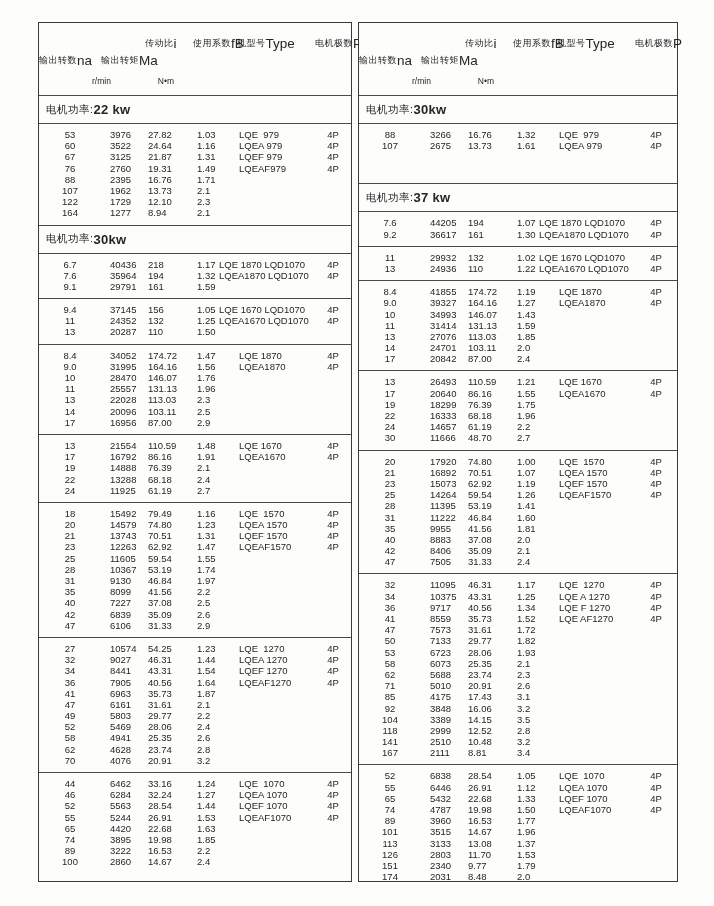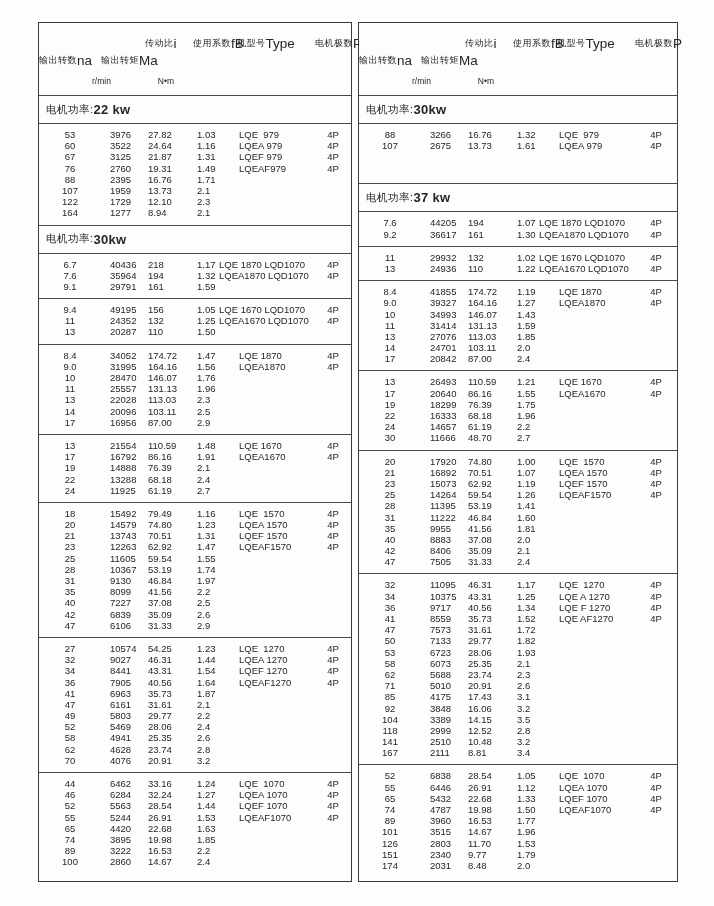--- a/index.html
+++ b/index.html
@@ -86,35 +86,35 @@
       <div class="sec-title">
         <span class="sec-label">电机功率:</span>
         <b class="sec-val">22 kw</b>
       </div>
       <div class="block">
         <div class="row"><span class="c na">53</span><span class="c ma">3976</span><span class="c ratio">27.82</span><span class="c fb">1.03</span><span class="c type">LQE  979</span><span class="c poles">4P</span></div>
         <div class="row"><span class="c na">60</span><span class="c ma">3522</span><span class="c ratio">24.64</span><span class="c fb">1.16</span><span class="c type">LQEA 979</span><span class="c poles">4P</span></div>
         <div class="row"><span class="c na">67</span><span class="c ma">3125</span><span class="c ratio">21.87</span><span class="c fb">1.31</span><span class="c type">LQEF 979</span><span class="c poles">4P</span></div>
         <div class="row"><span class="c na">76</span><span class="c ma">2760</span><span class="c ratio">19.31</span><span class="c fb">1.49</span><span class="c type">LQEAF979</span><span class="c poles">4P</span></div>
         <div class="row"><span class="c na">88</span><span class="c ma">2395</span><span class="c ratio">16.76</span><span class="c fb">1.71</span><span class="c type"></span><span class="c poles"></span></div>
-        <div class="row"><span class="c na">107</span><span class="c ma">1959</span><span class="c ratio">13.73</span><span class="c fb">2.1</span><span class="c type"></span><span class="c poles"></span></div>
+        <div class="row"><span class="c na">107</span><span class="c ma">1962</span><span class="c ratio">13.73</span><span class="c fb">2.1</span><span class="c type"></span><span class="c poles"></span></div>
         <div class="row"><span class="c na">122</span><span class="c ma">1729</span><span class="c ratio">12.10</span><span class="c fb">2.3</span><span class="c type"></span><span class="c poles"></span></div>
         <div class="row"><span class="c na">164</span><span class="c ma">1277</span><span class="c ratio">8.94</span><span class="c fb">2.1</span><span class="c type"></span><span class="c poles"></span></div>
       </div>
       <div class="sec-title">
         <span class="sec-label">电机功率:</span>
         <b class="sec-val">30kw</b>
       </div>
       <div class="block">
         <div class="row"><span class="c na">6.7</span><span class="c ma">40436</span><span class="c ratio">218</span><span class="c fb">1.17</span><span class="c type wide">LQE 1870 LQD1070</span><span class="c poles">4P</span></div>
         <div class="row"><span class="c na">7.6</span><span class="c ma">35964</span><span class="c ratio">194</span><span class="c fb">1.32</span><span class="c type wide">LQEA1870 LQD1070</span><span class="c poles">4P</span></div>
         <div class="row"><span class="c na">9.1</span><span class="c ma">29791</span><span class="c ratio">161</span><span class="c fb">1.59</span><span class="c type"></span><span class="c poles"></span></div>
       </div>
       <div class="block">
-        <div class="row"><span class="c na">9.4</span><span class="c ma">49195</span><span class="c ratio">156</span><span class="c fb">1.05</span><span class="c type wide">LQE 1670 LQD1070</span><span class="c poles">4P</span></div>
+        <div class="row"><span class="c na">9.4</span><span class="c ma">37145</span><span class="c ratio">156</span><span class="c fb">1.05</span><span class="c type wide">LQE 1670 LQD1070</span><span class="c poles">4P</span></div>
         <div class="row"><span class="c na">11</span><span class="c ma">24352</span><span class="c ratio">132</span><span class="c fb">1.25</span><span class="c type wide">LQEA1670 LQD1070</span><span class="c poles">4P</span></div>
         <div class="row"><span class="c na">13</span><span class="c ma">20287</span><span class="c ratio">110</span><span class="c fb">1.50</span><span class="c type"></span><span class="c poles"></span></div>
       </div>
       <div class="block">
         <div class="row"><span class="c na">8.4</span><span class="c ma">34052</span><span class="c ratio">174.72</span><span class="c fb">1.47</span><span class="c type">LQE 1870</span><span class="c poles">4P</span></div>
         <div class="row"><span class="c na">9.0</span><span class="c ma">31995</span><span class="c ratio">164.16</span><span class="c fb">1.56</span><span class="c type">LQEA1870</span><span class="c poles">4P</span></div>
         <div class="row"><span class="c na">10</span><span class="c ma">28470</span><span class="c ratio">146.07</span><span class="c fb">1.76</span><span class="c type"></span><span class="c poles"></span></div>
         <div class="row"><span class="c na">11</span><span class="c ma">25557</span><span class="c ratio">131.13</span><span class="c fb">1.96</span><span class="c type"></span><span class="c poles"></span></div>
         <div class="row"><span class="c na">13</span><span class="c ma">22028</span><span class="c ratio">113.03</span><span class="c fb">2.3</span><span class="c type"></span><span class="c poles"></span></div>
         <div class="row"><span class="c na">14</span><span class="c ma">20096</span><span class="c ratio">103.11</span><span class="c fb">2.5</span><span class="c type"></span><span class="c poles"></span></div>
@@ -263,18 +263,19 @@
         <div class="row"><span class="c na">141</span><span class="c ma">2510</span><span class="c ratio">10.48</span><span class="c fb">3.2</span><span class="c type"></span><span class="c poles"></span></div>
         <div class="row"><span class="c na">167</span><span class="c ma">2111</span><span class="c ratio">8.81</span><span class="c fb">3.4</span><span class="c type"></span><span class="c poles"></span></div>
       </div>
       <div class="block grow">
         <div class="row"><span class="c na">52</span><span class="c ma">6838</span><span class="c ratio">28.54</span><span class="c fb">1.05</span><span class="c type">LQE  1070</span><span class="c poles">4P</span></div>
         <div class="row"><span class="c na">55</span><span class="c ma">6446</span><span class="c ratio">26.91</span><span class="c fb">1.12</span><span class="c type">LQEA 1070</span><span class="c poles">4P</span></div>
         <div class="row"><span class="c na">65</span><span class="c ma">5432</span><span class="c ratio">22.68</span><span class="c fb">1.33</span><span class="c type">LQEF 1070</span><span class="c poles">4P</span></div>
         <div class="row"><span class="c na">74</span><span class="c ma">4787</span><span class="c ratio">19.98</span><span class="c fb">1.50</span><span class="c type">LQEAF1070</span><span class="c poles">4P</span></div>
         <div class="row"><span class="c na">89</span><span class="c ma">3960</span><span class="c ratio">16.53</span><span class="c fb">1.77</span><span class="c type"></span><span class="c poles"></span></div>
         <div class="row"><span class="c na">101</span><span class="c ma">3515</span><span class="c ratio">14.67</span><span class="c fb">1.96</span><span class="c type"></span><span class="c poles"></span></div>
+        <div class="row"><span class="c na">113</span><span class="c ma">3133</span><span class="c ratio">13.08</span><span class="c fb">1.37</span><span class="c type"></span><span class="c poles"></span></div>
         <div class="row"><span class="c na">126</span><span class="c ma">2803</span><span class="c ratio">11.70</span><span class="c fb">1.53</span><span class="c type"></span><span class="c poles"></span></div>
         <div class="row"><span class="c na">151</span><span class="c ma">2340</span><span class="c ratio">9.77</span><span class="c fb">1.79</span><span class="c type"></span><span class="c poles"></span></div>
         <div class="row"><span class="c na">174</span><span class="c ma">2031</span><span class="c ratio">8.48</span><span class="c fb">2.0</span><span class="c type"></span><span class="c poles"></span></div>
       </div>
     </div>
 </div>
 
 </body></html>

